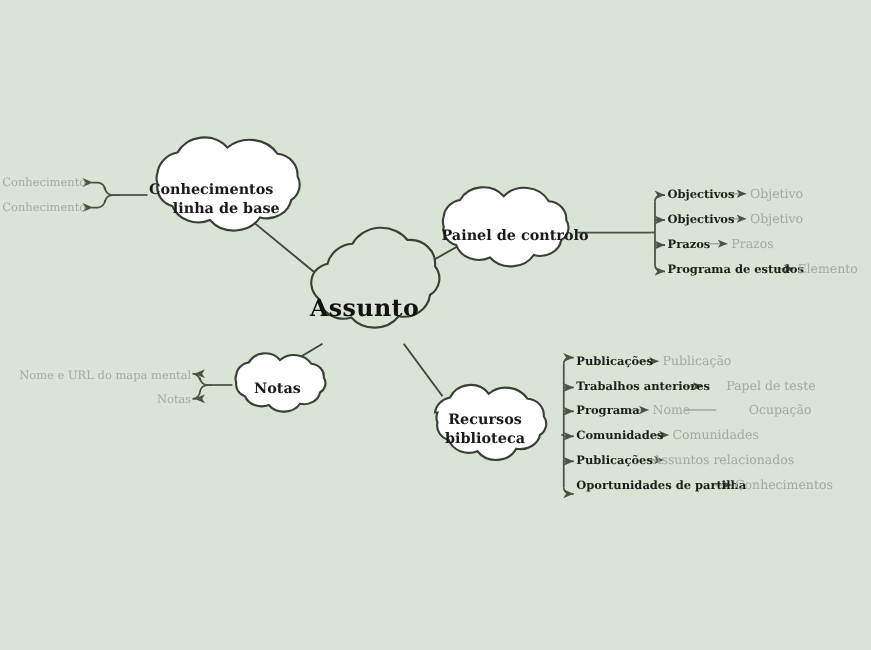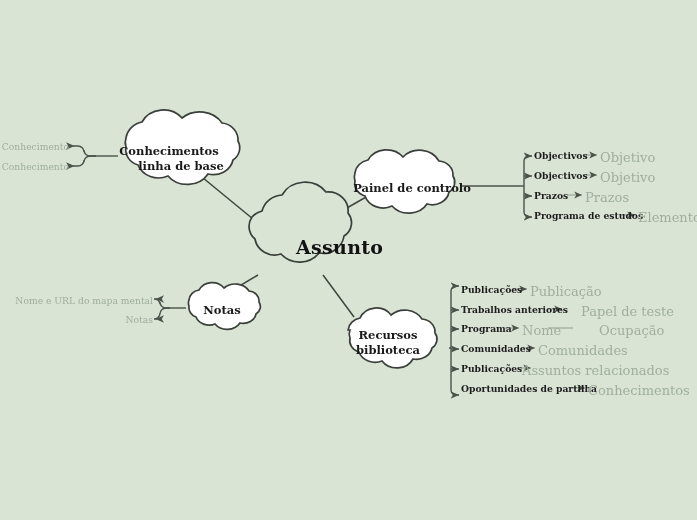--- a/index.html
+++ b/index.html
@@ -12,37 +12,36 @@
   }
   #canvas{position:absolute;inset:0;width:697px;height:520px;}
 
   .lbl{position:absolute;white-space:nowrap;line-height:1;text-align:center;}
 
   
   .node-center{
     font-family:"DejaVu Serif", serif;
     font-weight:bold;font-size:19px;color:#121212;
     letter-spacing:.3px;
-    margin-left:48px;
   }
   
   .node-main{
     font-family:"DejaVu Serif", serif;
     font-weight:bold;font-size:11.5px;color:#1a1a1a;
     text-align:center;line-height:1.35;
   }
   
   .item-primary{
     font-family:"DejaVu Serif", serif;
     font-weight:bold;font-size:9.2px;color:#1d1d1d;
   }
   
   .item-ghost{
     font-family:"DejaVu Serif", serif;
-    font-weight:normal;font-size:13px;color:#9fae9e;
+    font-weight:normal;font-size:10px;color:#9fae9e;
   }
   .leaf-left{
     font-family:"DejaVu Serif", serif;
     font-weight:normal;font-size:9.2px;color:#9fae9e;
     text-align:right;
   }
 </style>
 </head>
 <body>
 

